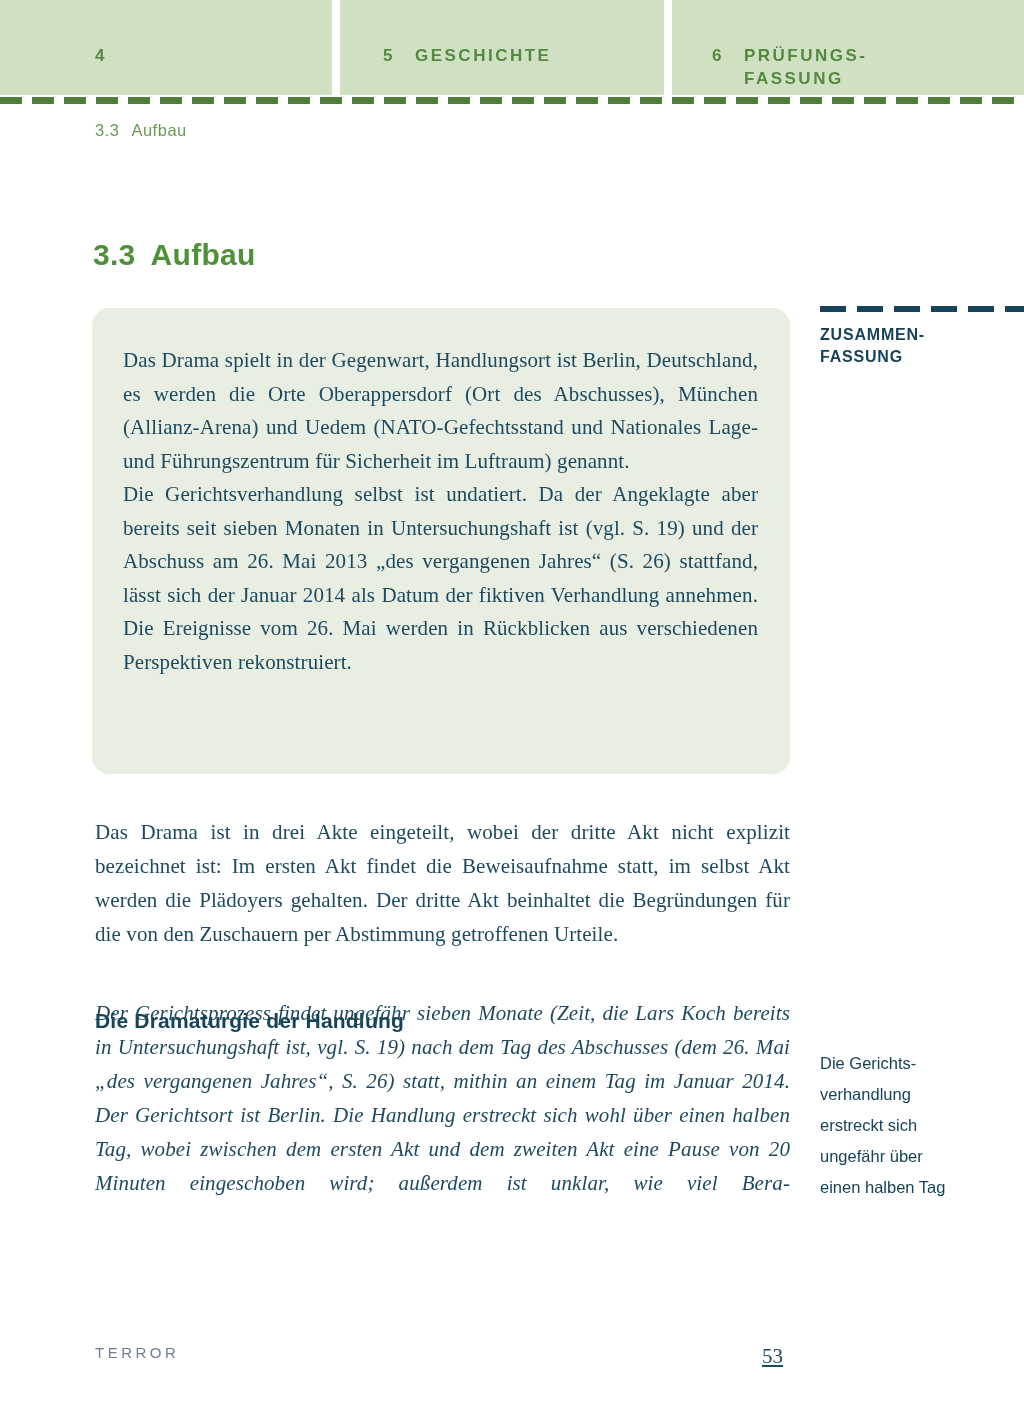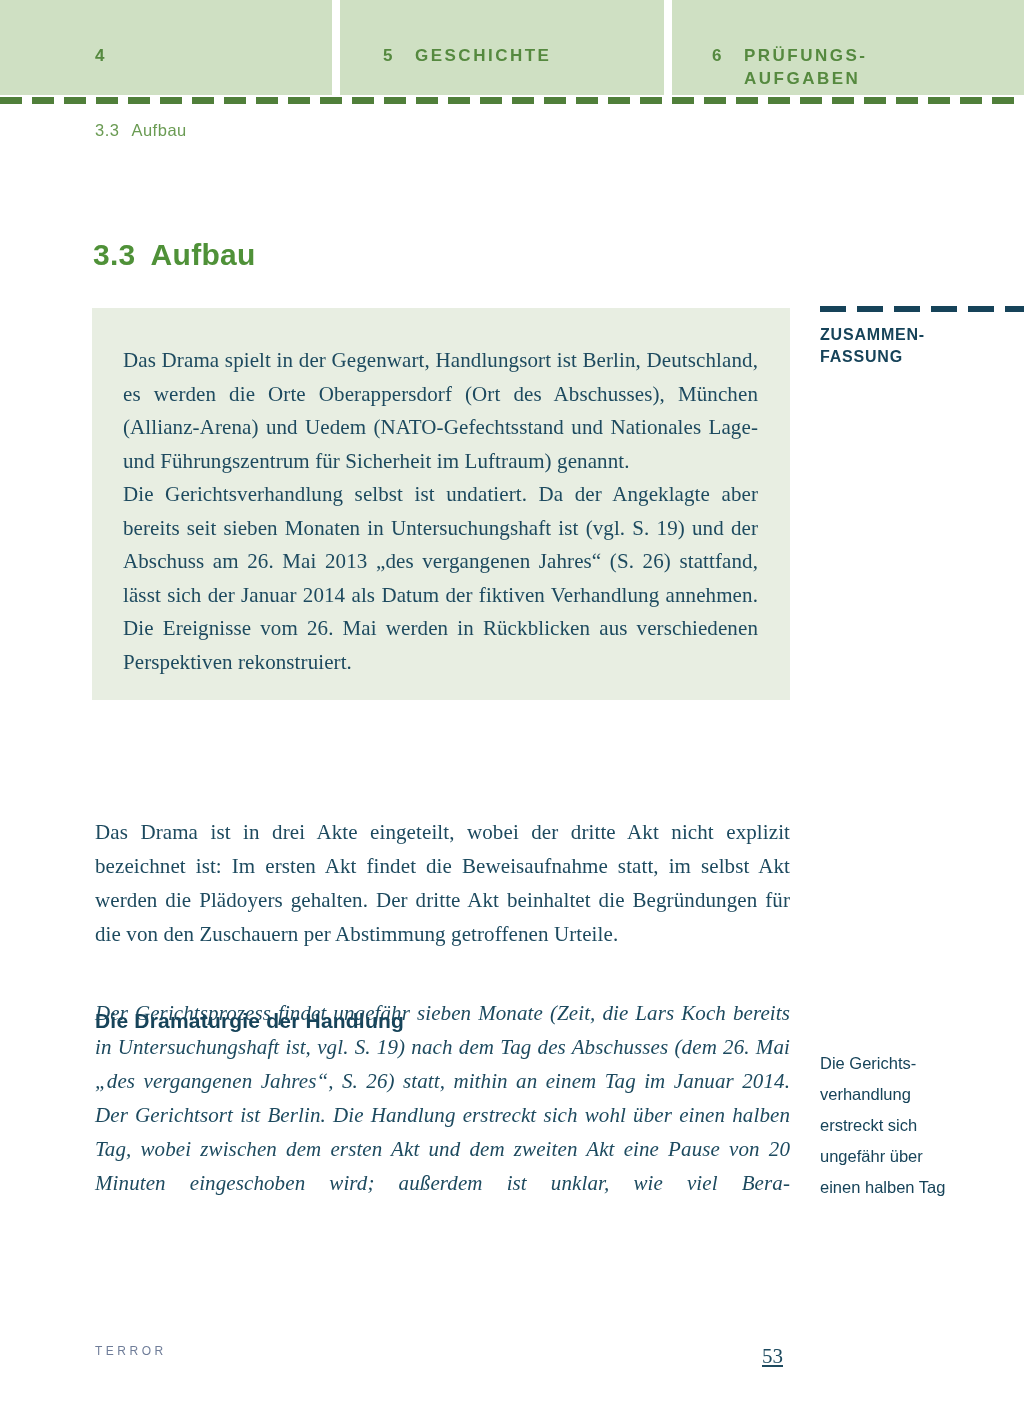--- a/index.html
+++ b/index.html
@@ -43,22 +43,22 @@
   .breadcrumb .num{margin-right:12px;}
   
   .heading{
     position:absolute; left:93px; top:238px;
     color:var(--heading-green); font-size:30px; font-weight:700;
     letter-spacing:.3px;
   }
   .heading .num{margin-right:15px;}
   
   .summary-box{
-    position:absolute; left:92px; top:308px; width:698px; height:392px;
-    background:var(--box-bg); padding:36px 32px 0 31px; overflow:hidden;
+    position:absolute; left:92px; top:308px; width:698px; height:466px;
+    background:var(--box-bg); padding:36px 32px 0 31px; overflow:hidden;border-radius:17px;
   }
   .summary-box p{
     font-family:"Liberation Serif",serif; font-size:21px; line-height:33.5px;
     color:var(--text-navy); text-align:justify; letter-spacing:.1px;
   }
   
   .margin-dash{
     position:absolute; left:820px; top:306px; width:204px; height:6px;
     background:repeating-linear-gradient(to right,
       var(--margin-navy) 0 26px, transparent 26px 37px);
@@ -82,21 +82,21 @@
     letter-spacing:.2px;
   }
   .margin-note{
     position:absolute; left:820px; top:1048px; width:200px;
     color:var(--margin-navy); font-size:16.5px; line-height:31px;
     white-space:pre-line;
   }
   
   .footer-title{
     position:absolute; left:95px; top:1344px;
-    color:var(--footer-gray); font-size:12px; letter-spacing:3.5px;text-align:center;
+    color:var(--footer-gray); font-size:15px; letter-spacing:3.5px;text-align:center;
   }
   .footer-page{
     position:absolute; left:762px; top:1344px;
     font-family:"Liberation Serif",serif; font-size:21px;
     color:var(--text-navy);
     text-decoration:underline;
   }
 </style>
 </head>
 <body>
@@ -112,21 +112,21 @@
     <div class="tab tab-2">
       <div class="tab-inner">
         <span class="tab-num">5</span>
         <span class="tab-label">GESCHICHTE</span>
       </div>
     </div>
     <div class="tab tab-3">
       <div class="tab-inner">
         <span class="tab-num">6</span>
         <span class="tab-label">PRÜFUNGS-
-AUFGABEN</span>
+FASSUNG</span>
       </div>
     </div>
   </header>
 
   <div class="divider"></div>
 
   <div class="breadcrumb">
     <span class="num">3.3</span><span>Aufbau</span>
   </div>
 

